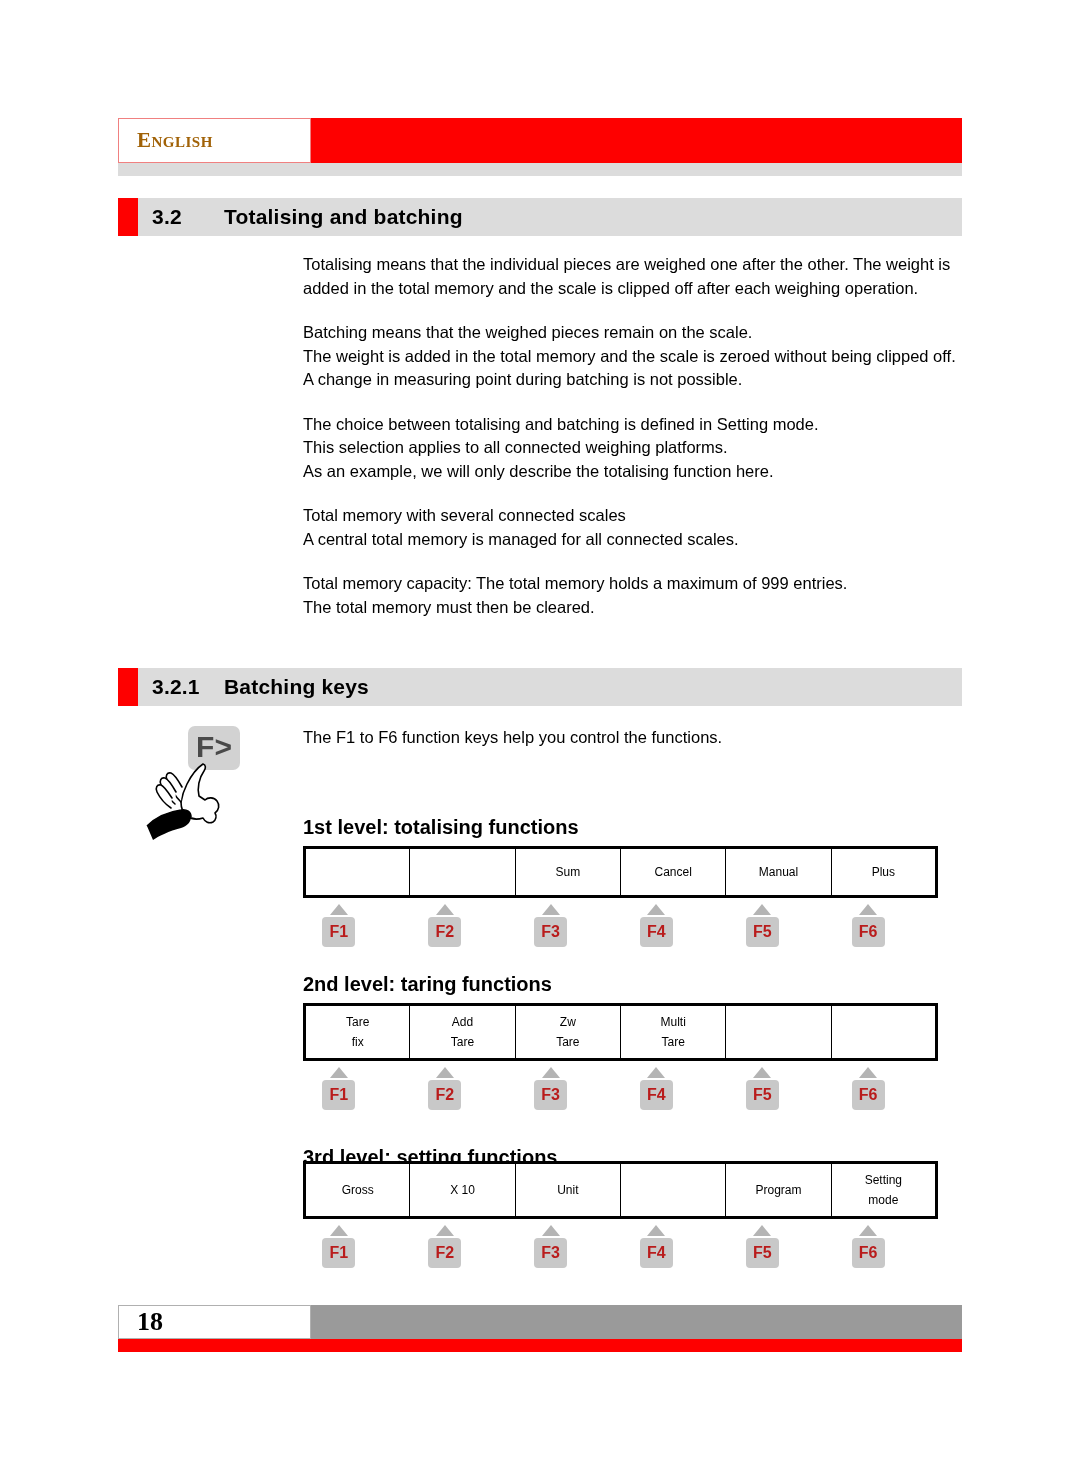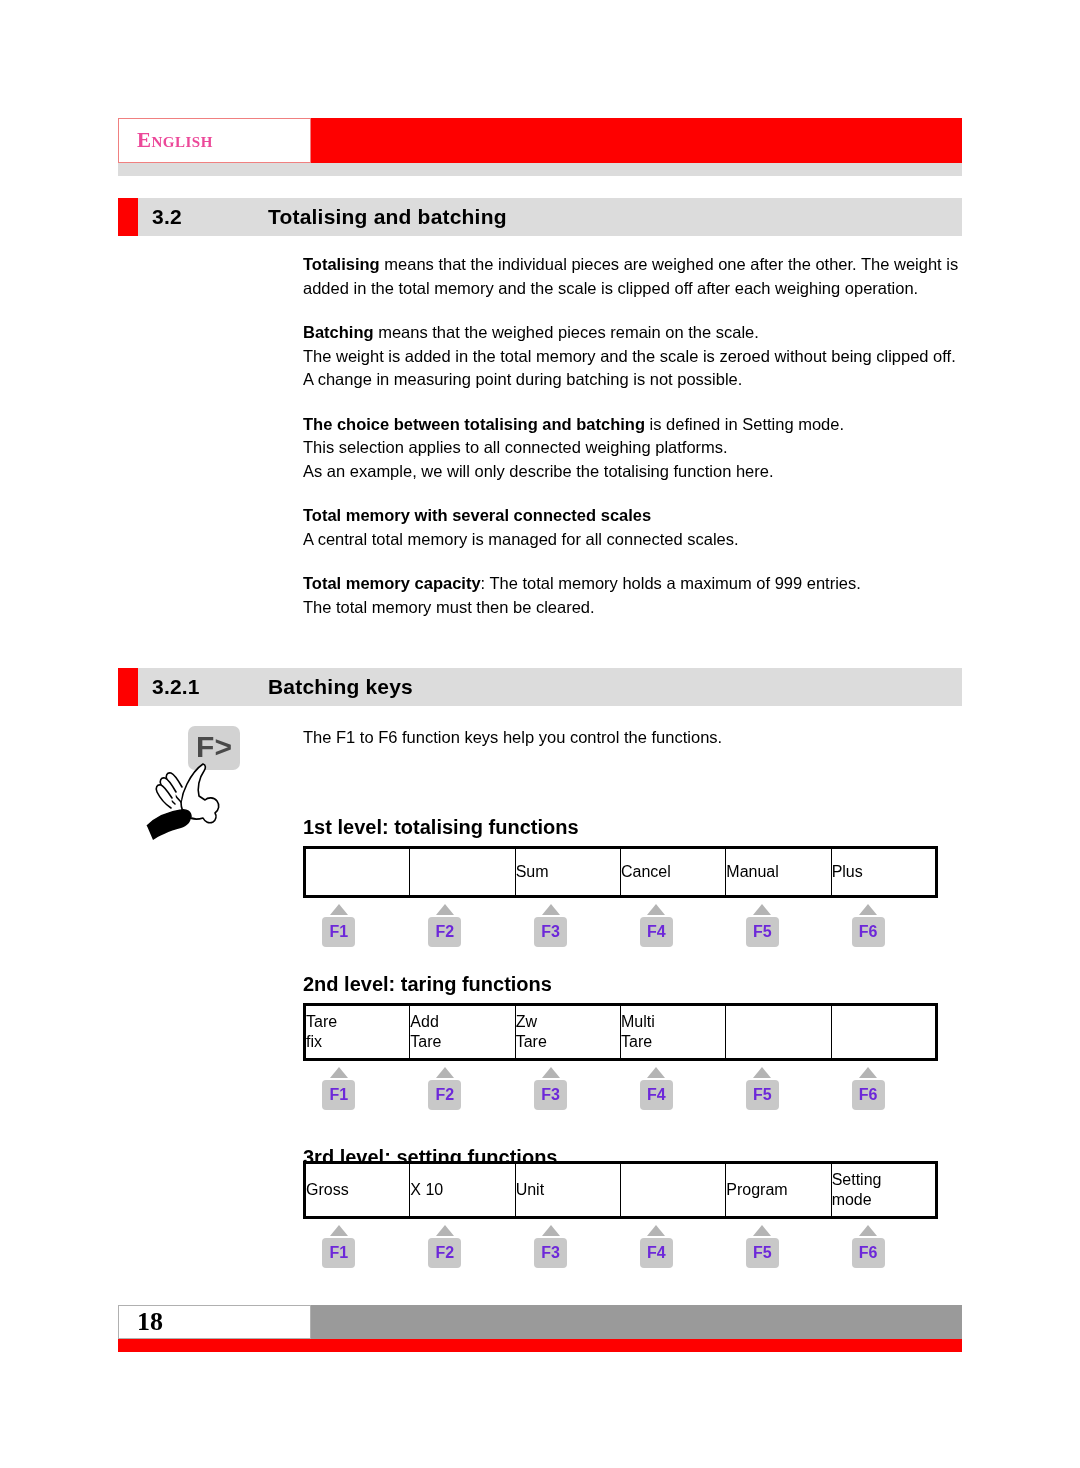--- a/index.html
+++ b/index.html
@@ -44,21 +44,21 @@
     display: flex;
     align-items: center;
   }
   .header-langtext {
     font-family: "Liberation Serif", serif;
     font-size: 21px;
     font-variant: small-caps;
     font-weight: 600;
     letter-spacing: 0.5px;
     padding-left: 18px;
-    color: #ec4899;
+    color: #a16207;
   }
   .header-graystrip {
     position: absolute;
     left: 118px;
     top: 163px;
     width: 844px;
     height: 13px;
     background: #dcdcdc;
   }
 
@@ -88,40 +88,39 @@
   .sec-head .label {
     position: absolute;
     left: 34px;
     top: 0;
     height: 38px;
     display: flex;
     align-items: center;
     font-size: 21px;
     font-weight: bold;
     letter-spacing: 0.2px;
-    gap: 44px;
   }
   .sec-head .num {
     display: inline-block;
     min-width: 72px;
   }
 
   #sec-32 { top: 198px; }
   #sec-321 { top: 668px; }
 
   
   .body-text {
     position: absolute;
     left: 303px;
     width: 660px;
     font-size: 16.5px;
     line-height: 23.5px;
     color: #000;
   }
-  .body-text b { font-weight: bold; }
+  .body-text b { font-weight: normal; }
   .para { margin: 0; }
   .para + .para { margin-top: 21px; }
 
   #para-block-1 { top: 253px; }
   #para-block-2 { top: 726px; }
 
   .sub-bold {
     position: absolute;
     left: 303px;
     font-size: 20px;
@@ -150,23 +149,23 @@
   .fk-table {
     width: 635px;
     border-collapse: collapse;
     table-layout: fixed;
     border: 3px solid #000;
   }
   .fk-table td {
     border-left: 1.5px solid #000;
     border-right: 1.5px solid #000;
     height: 46px;
-    text-align: left;
+    text-align: center;
     vertical-align: middle;
-    font-size: 16px;
+    font-size: 12px;
     line-height: 20px;
     padding: 0;
     background: #fff;
   }
   .fk-table.two-line td { height: 52px; }
   .fk-table td:first-child { border-left: none; }
   .fk-table td:last-child { border-right: none; }
   .cell-l1 { display: block; }
   .cell-l2 { display: block; }
 
@@ -199,21 +198,21 @@
   .fk-key {
     width: 33px;
     height: 30px;
     background: #c8c8c8;
     border-radius: 4px;
     display: flex;
     align-items: center;
     justify-content: center;
     font-size: 16px;
     font-weight: bold;
-    color: #6d28d9;
+    color: #b91c1c;
   }
 
   
   .footer { position: absolute; left: 118px; top: 1305px; width: 844px; height: 34px; }
   .footer-graybar {
     position: absolute; left: 0; top: 0;
     width: 844px; height: 34px; background: #9a9a9a;
   }
   .footer-pagebox {
     position: absolute; left: 0; top: 0;

